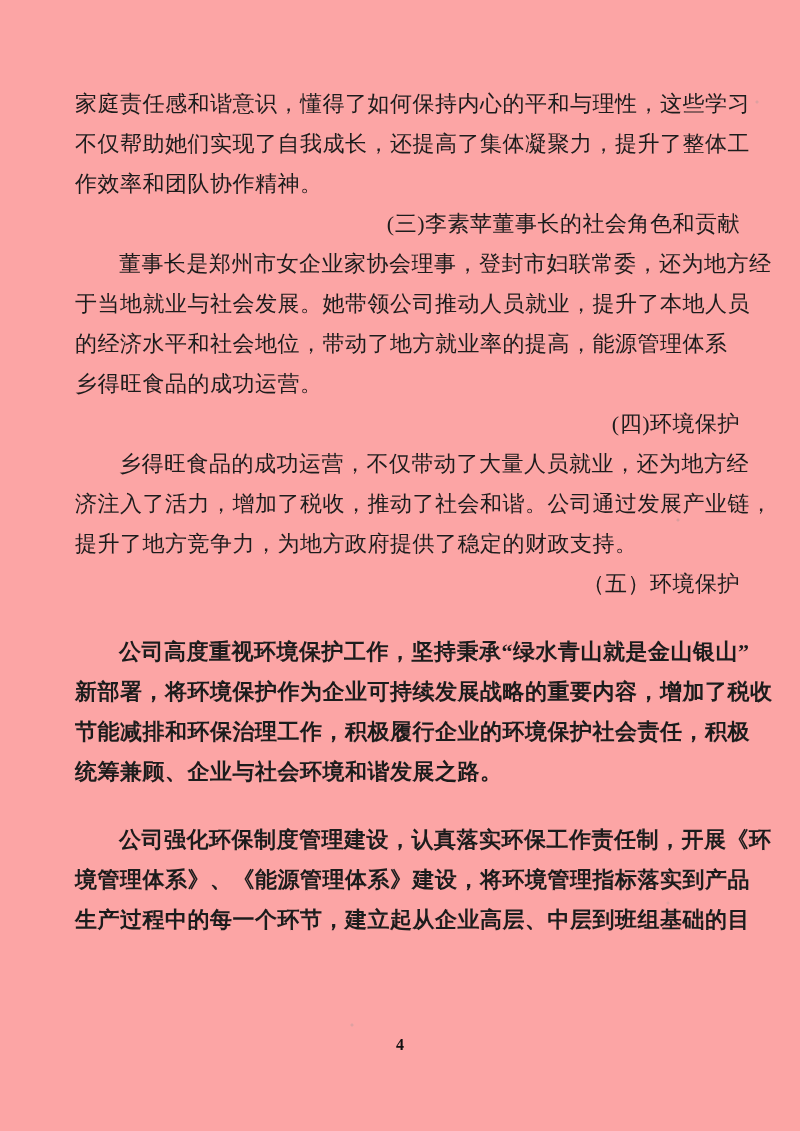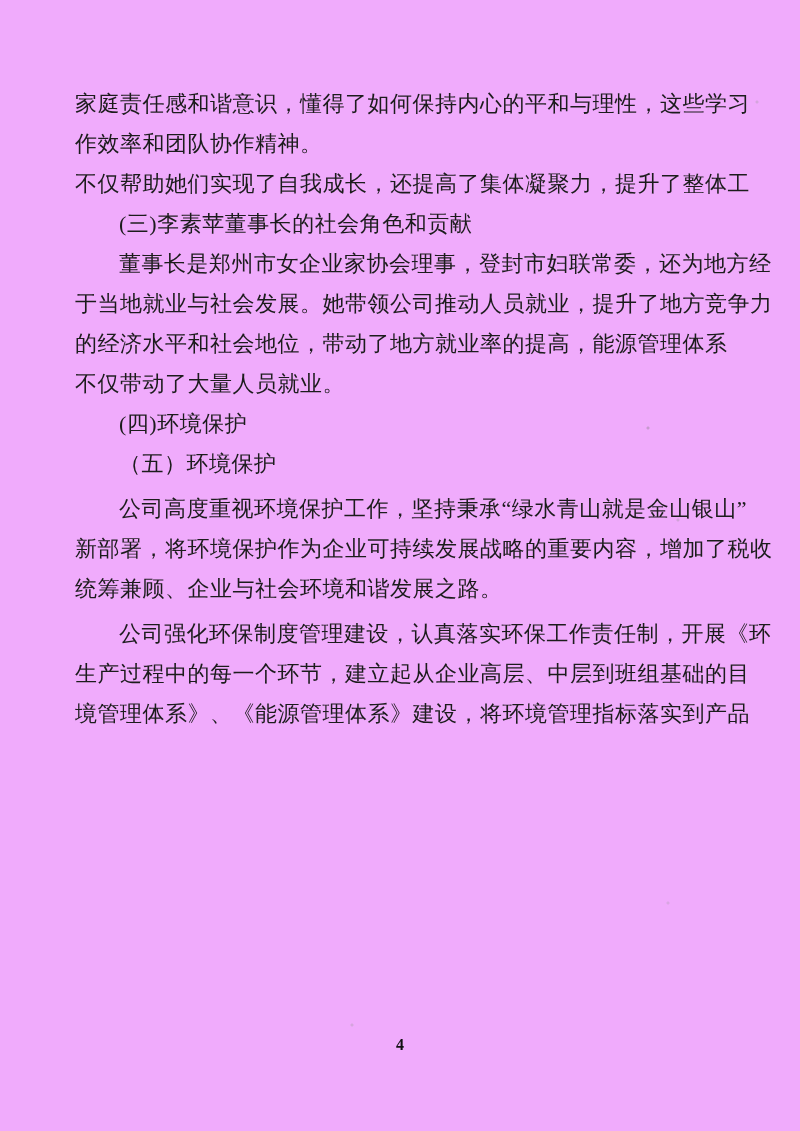--- a/index.html
+++ b/index.html
@@ -5,21 +5,21 @@
   html, body {
     margin: 0;
     padding: 0;
     background: #e8e8e8;
   }
   .page {
     position: relative;
     width: 800px;
     height: 1131px;
     margin: 0 auto;
-    background: #f0abfc;
+    background: #fca5a5;
     overflow: hidden;
     color: #1c1c1c;
     font-family: "Liberation Serif", "DejaVu Serif", serif;
   }
   
   .page::before {
     content: "";
     position: absolute;
     inset: 0;
     pointer-events: none;
@@ -33,73 +33,81 @@
   .content {
     position: absolute;
     left: 75px;
     top: 84px;
     width: 665px;
   }
   .block {
     margin: 0;
   }
   .block.gap-before {
-    margin-top: 5px;
+    margin-top: 28px;
+    font-weight: bold;
   }
   .line {
     height: 40px;
     line-height: 40px;
     font-size: 22px;
     letter-spacing: 0.5px;
     white-space: nowrap;
   }
   .indent-first .line:first-child {
     text-indent: 2em;
+    text-align: right;
   }
   .page-number {
     position: absolute;
     left: 0;
     right: 0;
     top: 1036px;
     text-align: center;
     font-size: 16px;
     font-weight: bold;
     color: #111;
   }
 </style>
 </head>
 <body>
 
 <div class="page">
   <div class="content">
       <div class="block paragraph">
         <div class="line">家庭责任感和谐意识，懂得了如何保持内心的平和与理性，这些学习</div>
+        <div class="line">不仅帮助她们实现了自我成长，还提高了集体凝聚力，提升了整体工</div>
         <div class="line">作效率和团队协作精神。</div>
-        <div class="line">不仅帮助她们实现了自我成长，还提高了集体凝聚力，提升了整体工</div>
       </div>
       <div class="block heading indent-first">
         <div class="line">(三)李素苹董事长的社会角色和贡献</div>
       </div>
       <div class="block paragraph indent-first">
         <div class="line">董事长是郑州市女企业家协会理事，登封市妇联常委，还为地方经</div>
-        <div class="line">于当地就业与社会发展。她带领公司推动人员就业，提升了地方竞争力</div>
+        <div class="line">于当地就业与社会发展。她带领公司推动人员就业，提升了本地人员</div>
         <div class="line">的经济水平和社会地位，带动了地方就业率的提高，能源管理体系</div>
-        <div class="line">不仅带动了大量人员就业。</div>
+        <div class="line">乡得旺食品的成功运营。</div>
       </div>
       <div class="block heading indent-first">
         <div class="line">(四)环境保护</div>
+      </div>
+      <div class="block paragraph indent-first">
+        <div class="line">乡得旺食品的成功运营，不仅带动了大量人员就业，还为地方经</div>
+        <div class="line">济注入了活力，增加了税收，推动了社会和谐。公司通过发展产业链，</div>
+        <div class="line">提升了地方竞争力，为地方政府提供了稳定的财政支持。</div>
       </div>
       <div class="block heading indent-first">
         <div class="line">（五）环境保护</div>
       </div>
       <div class="block paragraph indent-first gap-before">
         <div class="line">公司高度重视环境保护工作，坚持秉承“绿水青山就是金山银山”</div>
         <div class="line">新部署，将环境保护作为企业可持续发展战略的重要内容，增加了税收</div>
+        <div class="line">节能减排和环保治理工作，积极履行企业的环境保护社会责任，积极</div>
         <div class="line">统筹兼顾、企业与社会环境和谐发展之路。</div>
       </div>
       <div class="block paragraph indent-first gap-before">
         <div class="line">公司强化环保制度管理建设，认真落实环保工作责任制，开展《环</div>
+        <div class="line">境管理体系》、《能源管理体系》建设，将环境管理指标落实到产品</div>
         <div class="line">生产过程中的每一个环节，建立起从企业高层、中层到班组基础的目</div>
-        <div class="line">境管理体系》、《能源管理体系》建设，将环境管理指标落实到产品</div>
       </div>
     </div>
   <div class="page-number">4</div>
 </div>
 
 </body></html>

